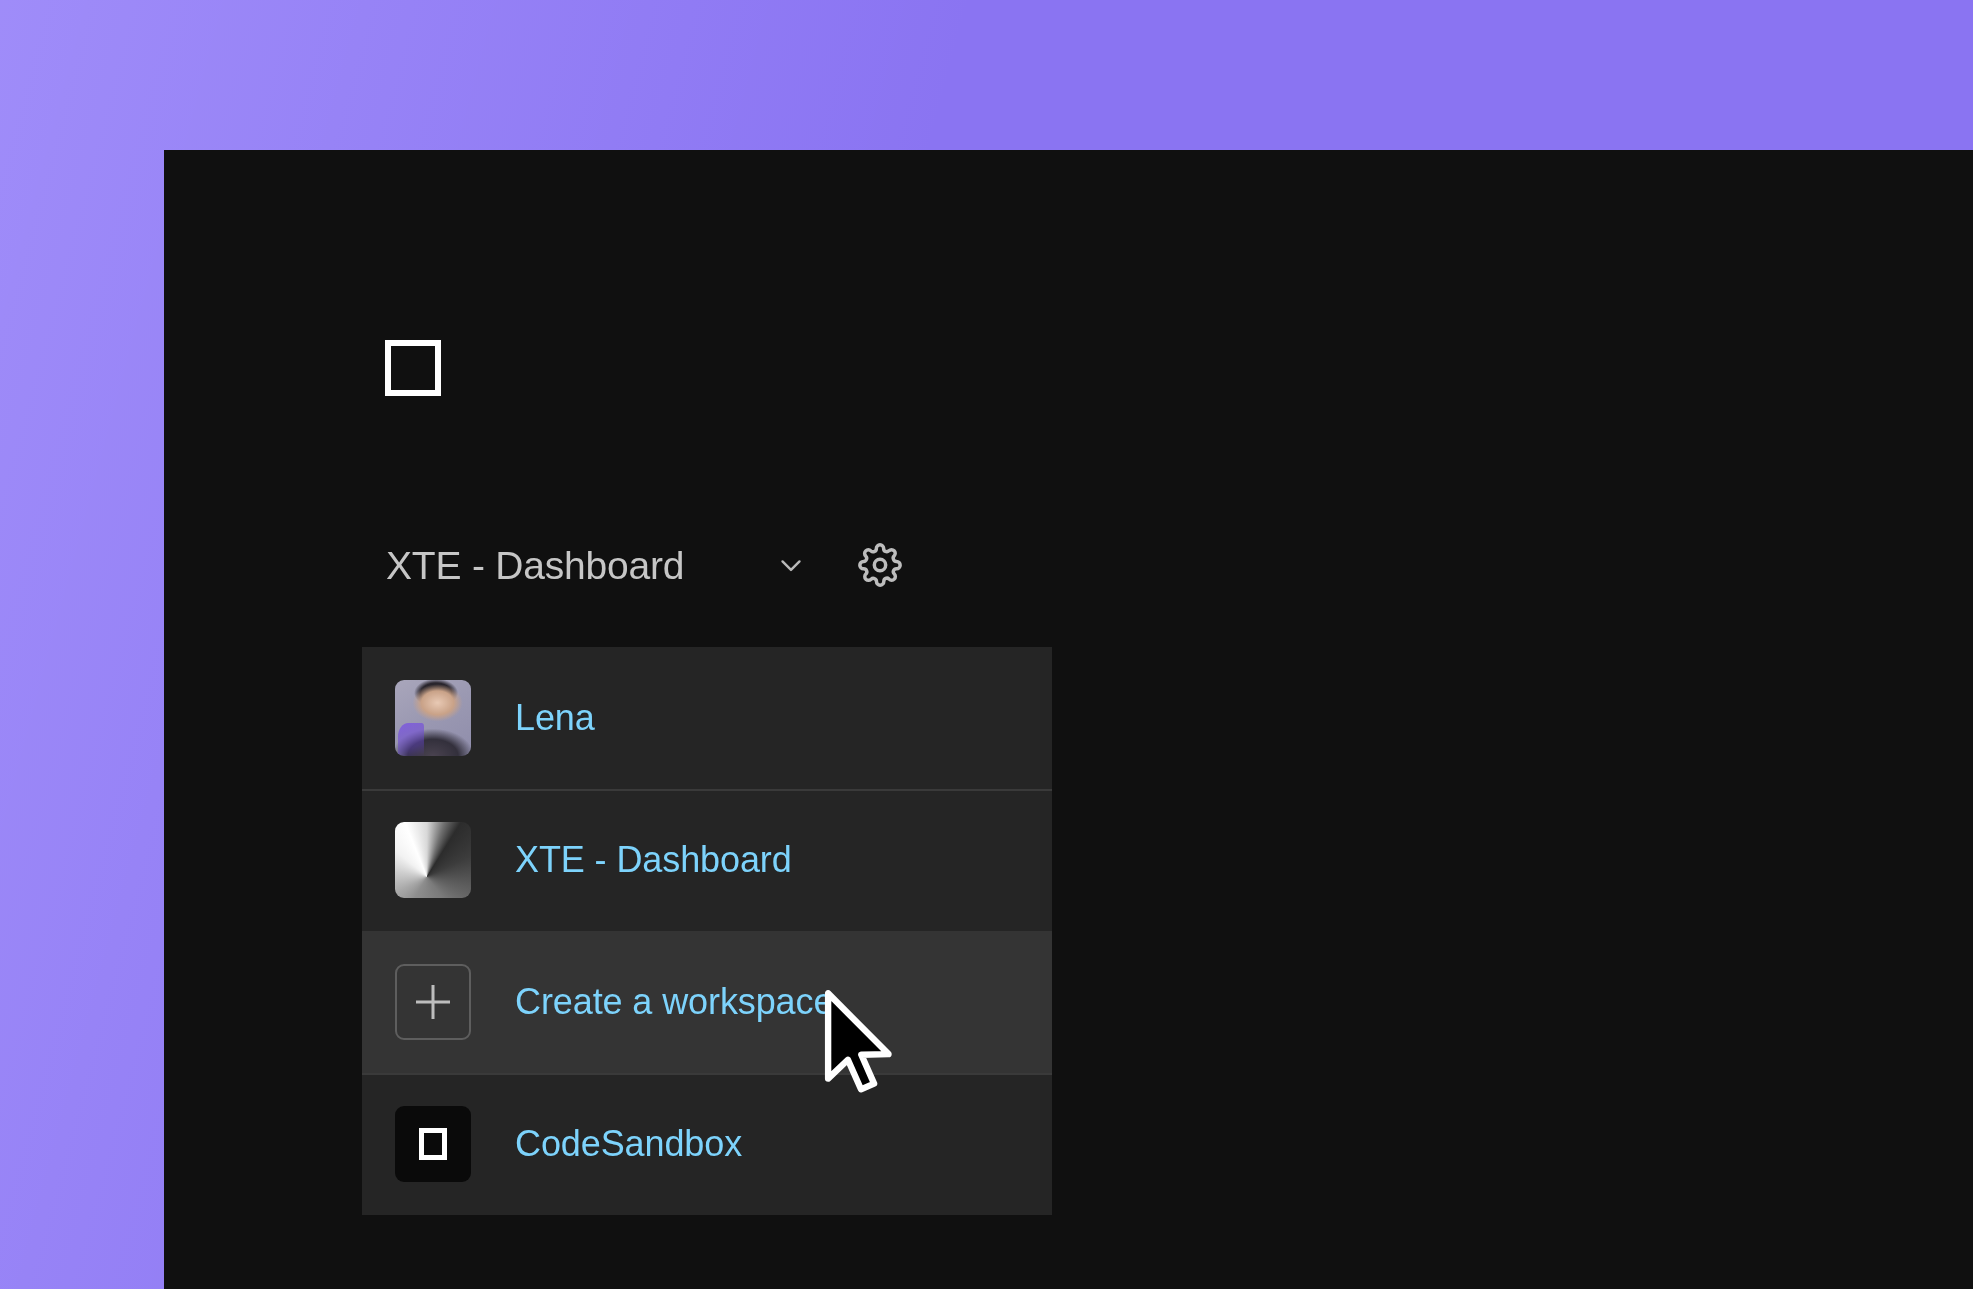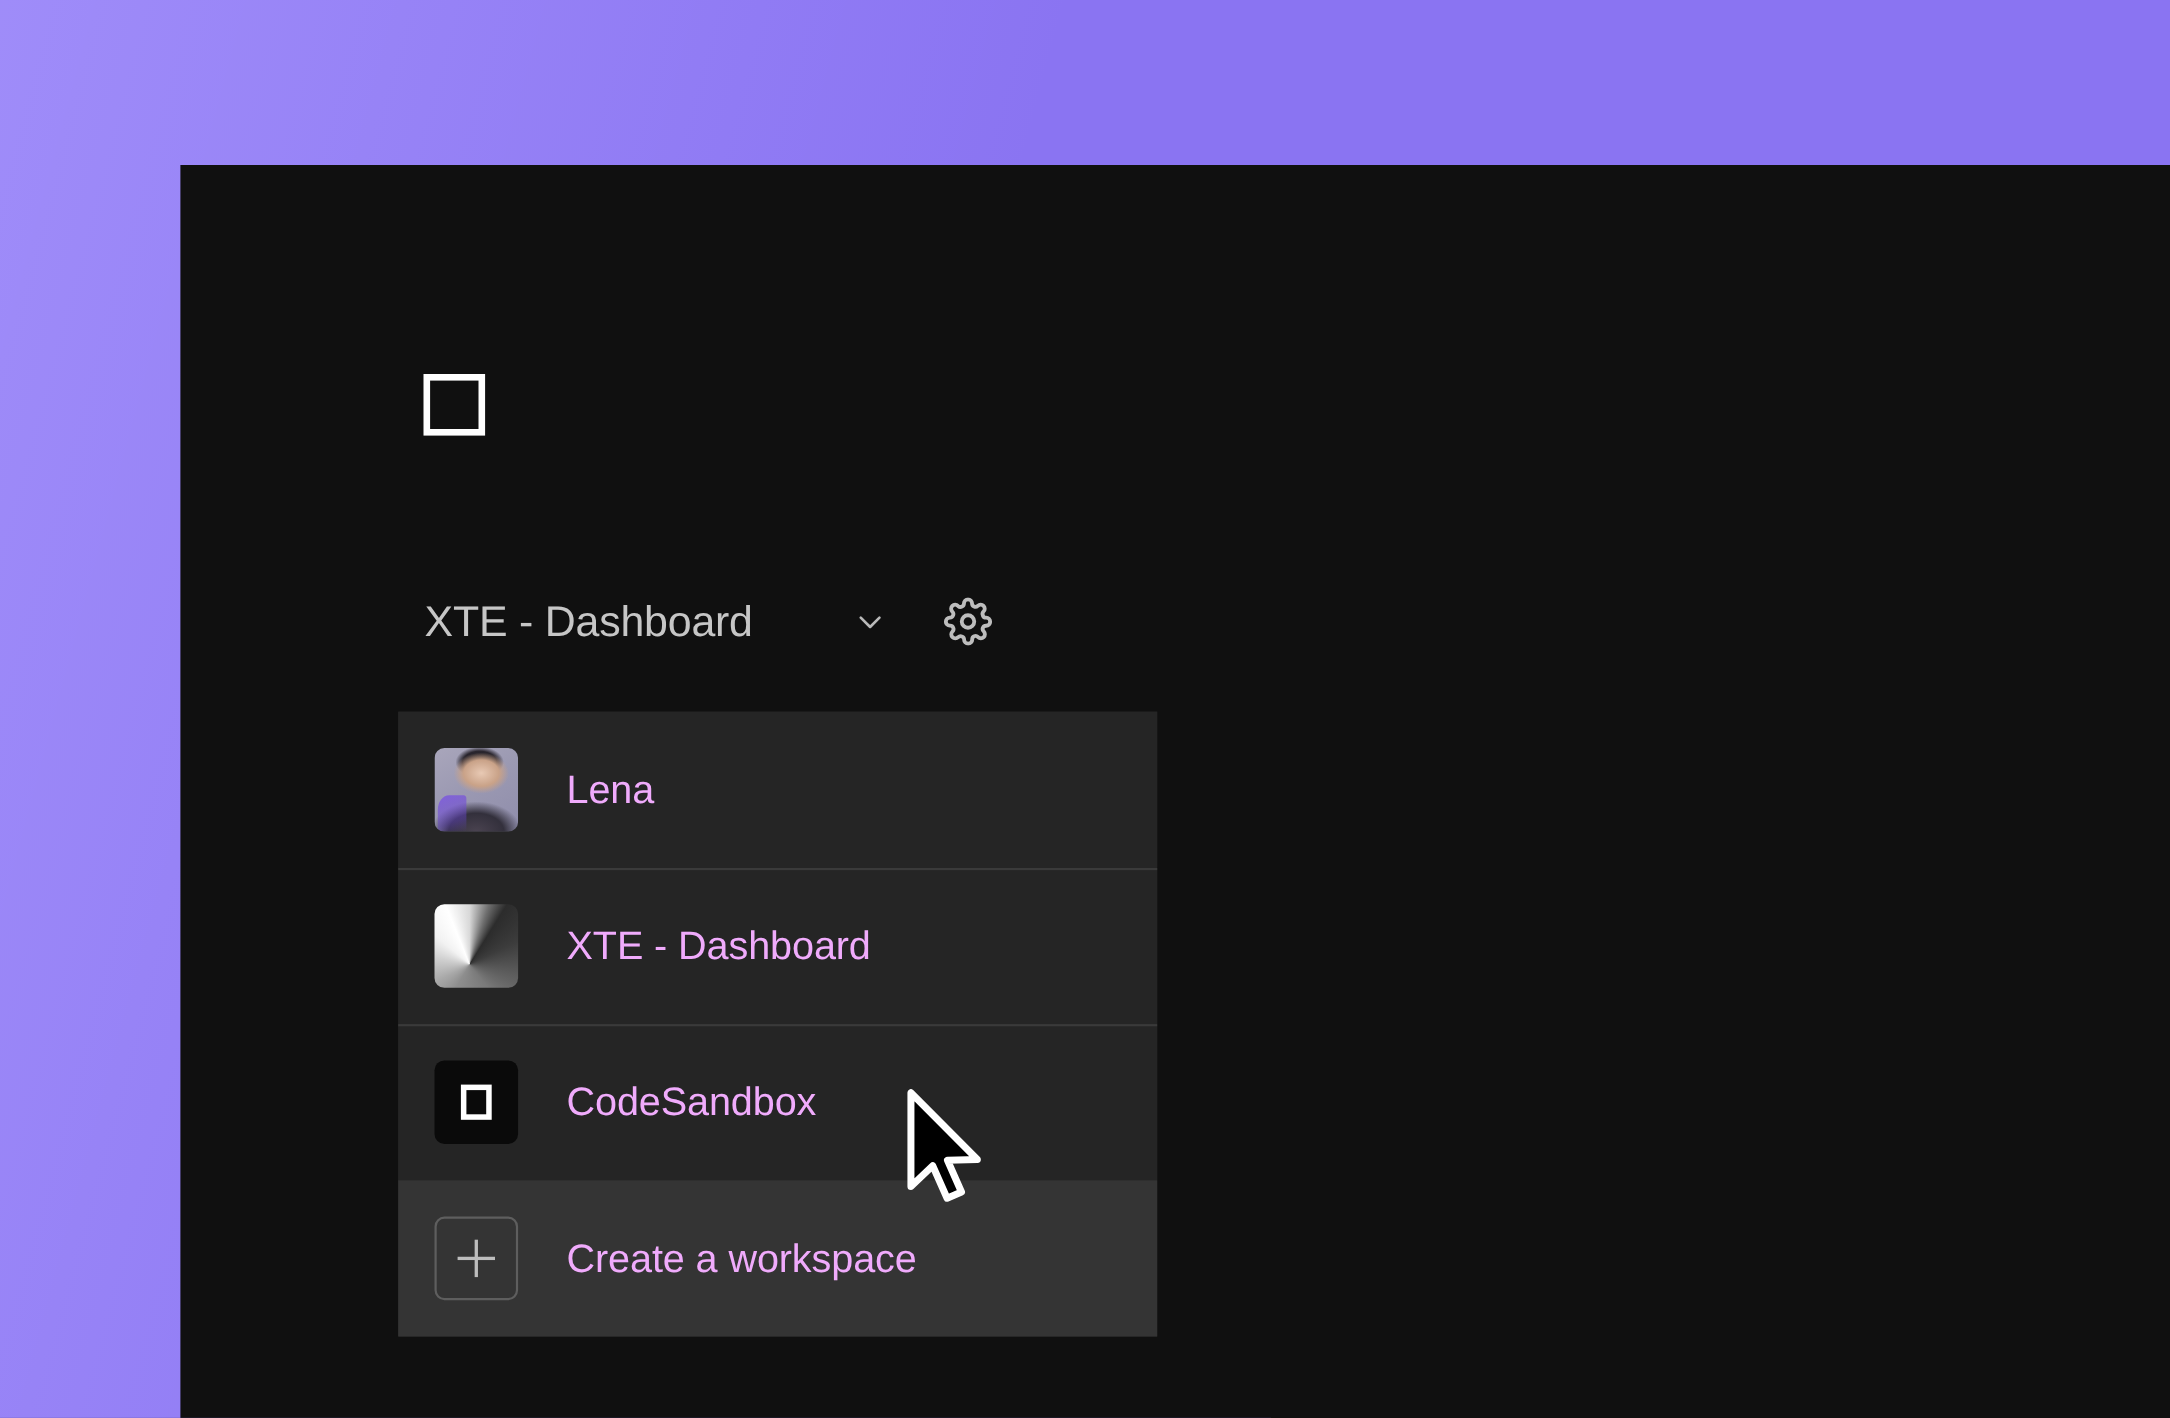--- a/index.html
+++ b/index.html
@@ -104,21 +104,21 @@
     width:76px; height:76px;
     border-radius:9px;
     flex:0 0 auto;
     overflow:hidden;
     position:relative;
   }
   .row-label{
     margin-left:44px;
     font-size:36px;
     font-weight:400;
-    color:#f0abfc;
+    color:#7dd3fc;
     white-space:nowrap;
     line-height:1;
     letter-spacing:-0.1px;
   }
 
   
   .thumb-avatar{
     background:
       radial-gradient(ellipse 46% 34% at 56% 30%, #e8c9b4 0%, #c9a288 46%, rgba(160,130,110,0) 72%),
       radial-gradient(ellipse 34% 22% at 54% 17%, #1c1a20 0%, #2a262e 60%, rgba(40,36,46,0) 85%),
@@ -211,34 +211,34 @@
     <div class="workspace-row">
       <div class="row-thumb thumb-avatar"></div>
       <div class="row-label">Lena</div>
     </div>
 
     <div class="workspace-row">
       <div class="row-thumb thumb-gradient"></div>
       <div class="row-label">XTE - Dashboard</div>
     </div>
 
+    <div class="workspace-row is-hovered">
+      <div class="row-thumb thumb-plus">
+        <i></i>
+      </div>
+      <div class="row-label">Create a workspace</div>
+    </div>
+
     <div class="workspace-row">
       <div class="row-thumb thumb-csb">
         <i></i>
       </div>
       <div class="row-label">CodeSandbox</div>
     </div>
 
-    <div class="workspace-row is-hovered">
-      <div class="row-thumb thumb-plus">
-        <i></i>
-      </div>
-      <div class="row-label">Create a workspace</div>
-    </div>
-
   </div>
 </div>
 
 <div id="mouse-cursor">
   <svg width="74" height="104" viewBox="0 0 22 31" fill="none">
     <path d="M1.2 1.0 L1.2 26.4 L7.1 20.8 L11.0 29.6 L14.9 27.9 L11.1 19.3 L19.2 19.1 Z" fill="#000000" stroke="#ffffff" stroke-width="1.9" stroke-linejoin="round"></path>
   </svg>
 </div>
 
 </body></html>

